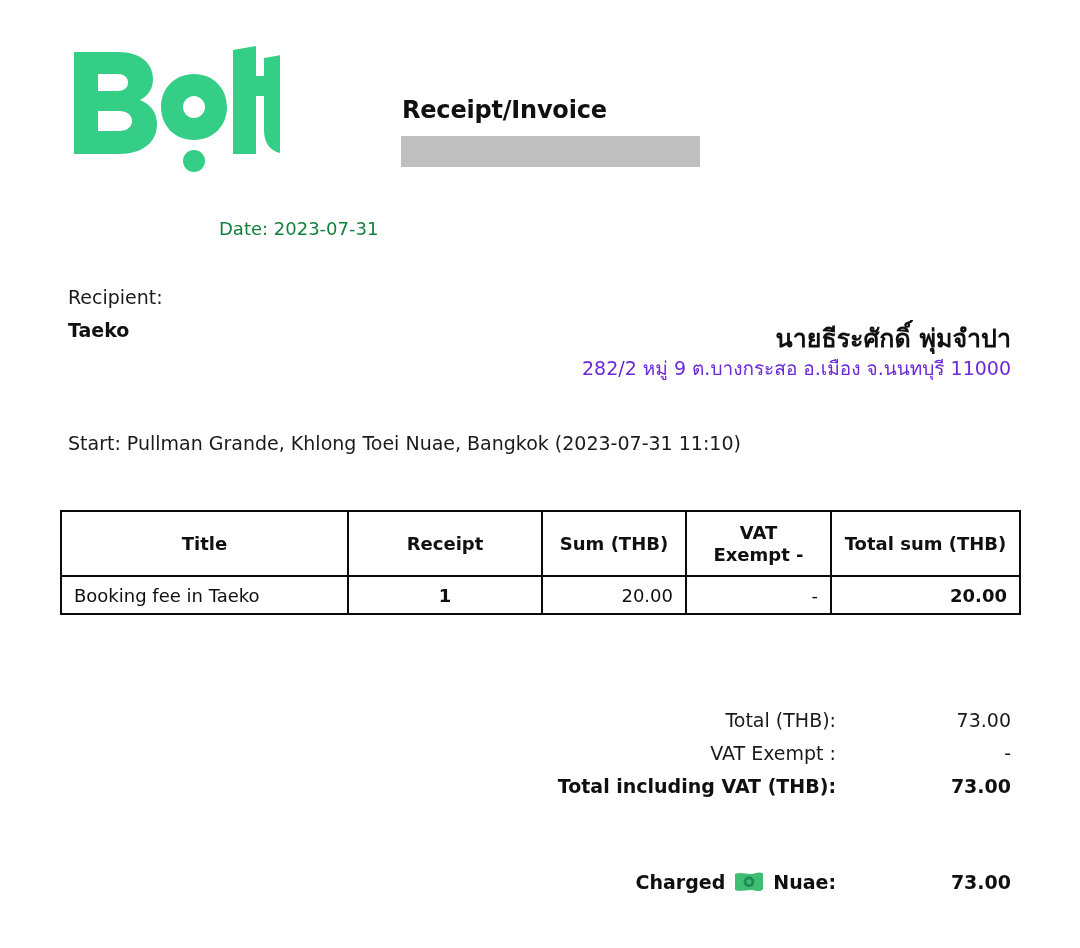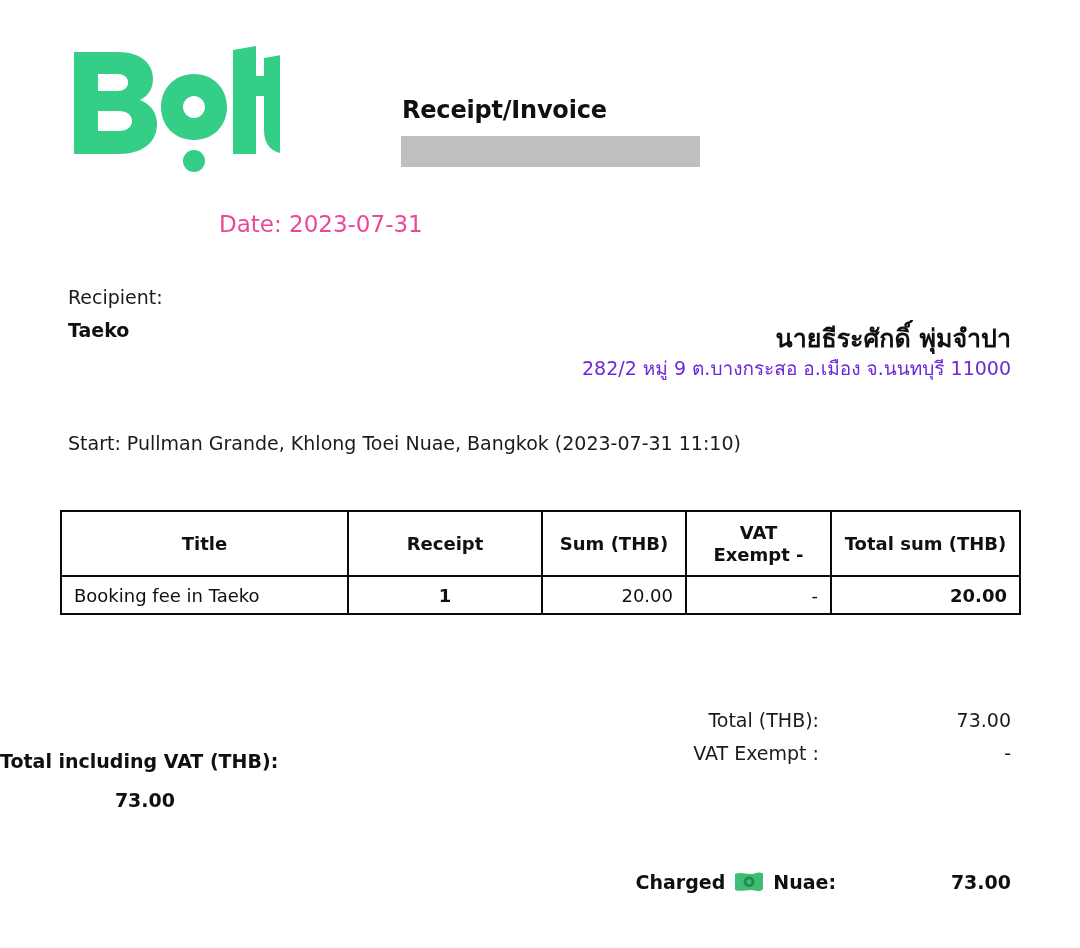--- a/index.html
+++ b/index.html
@@ -42,23 +42,23 @@
     top: 136px;
     width: 299px;
     height: 31px;
     background: #bfbfbf;
   }
 
   
   .date-line {
     position: absolute;
     left: 219px;
-    top: 211px;
-    font-size: 23px;
-    color: #ec4899;
+    top: 218px;
+    font-size: 18px;
+    color: #15803d;
   }
 
   
   .recipient-label {
     position: absolute;
     left: 68px;
     top: 286px;
     font-size: 19px;
     color: #1b1b1b;
   }
@@ -144,41 +144,40 @@
     position: absolute;
     left: 0;
     top: 709px;
     width: 1011px;
   }
   .totals-row {
     display: flex;
     justify-content: flex-end;
     align-items: baseline;
     height: 33px;
-    gap: 17px;
   }
   .totals-label {
     font-size: 19px;
     color: #1b1b1b;
     text-align: right;
     white-space: nowrap;
   }
   .totals-value {
     width: 175px;
     font-size: 19px;
     color: #1b1b1b;
     text-align: right;
     white-space: nowrap;
   }
   .totals-row.emphasis .totals-label,
   .totals-row.emphasis .totals-value {
     font-weight: bold;
     color: #101010;
   }
-  .totals-row.emphasis { height: 36px; flex-direction: column; }
+  .totals-row.emphasis { height: 36px; }
 
   
   .charged-row {
     position: absolute;
     left: 0;
     top: 845px;
     width: 1011px;
     display: flex;
     justify-content: flex-end;
     align-items: center;

